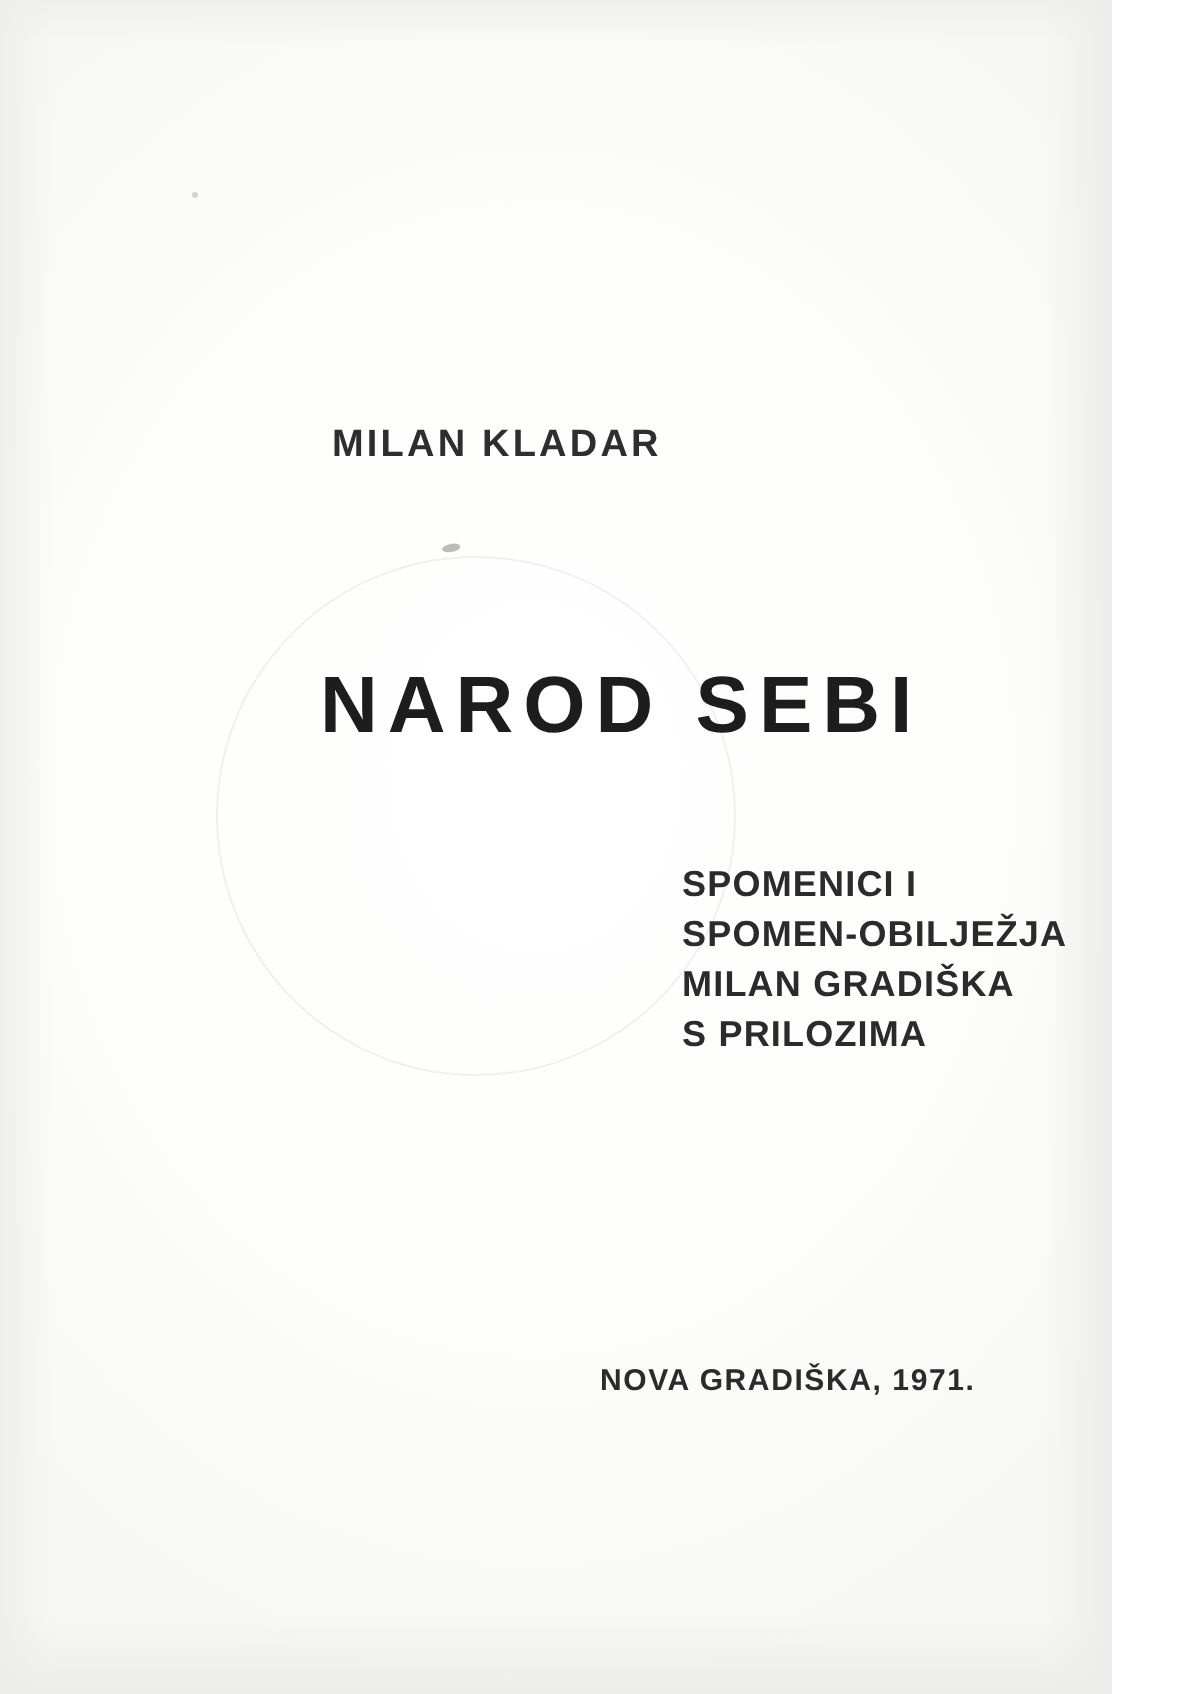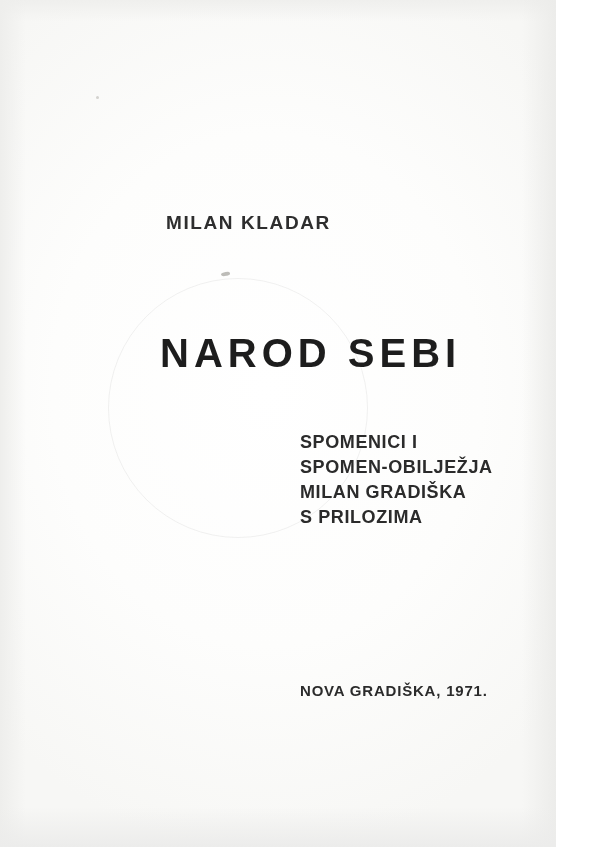--- a/index.html
+++ b/index.html
@@ -116,20 +116,21 @@
     left: 300px;
     top: 430px;
     font-size: 18px;
     font-weight: 700;
     letter-spacing: 0.6px;
     line-height: 25px;
     color: #2b2b2b;
   }
   .subtitle-line {
     white-space: nowrap;
+    margin-left: 41px;
   }
 
   .imprint {
     position: absolute;
     left: 300px;
     top: 682px;
     font-size: 15px;
     font-weight: 700;
     letter-spacing: 0.8px;
     color: #2b2b2b;

